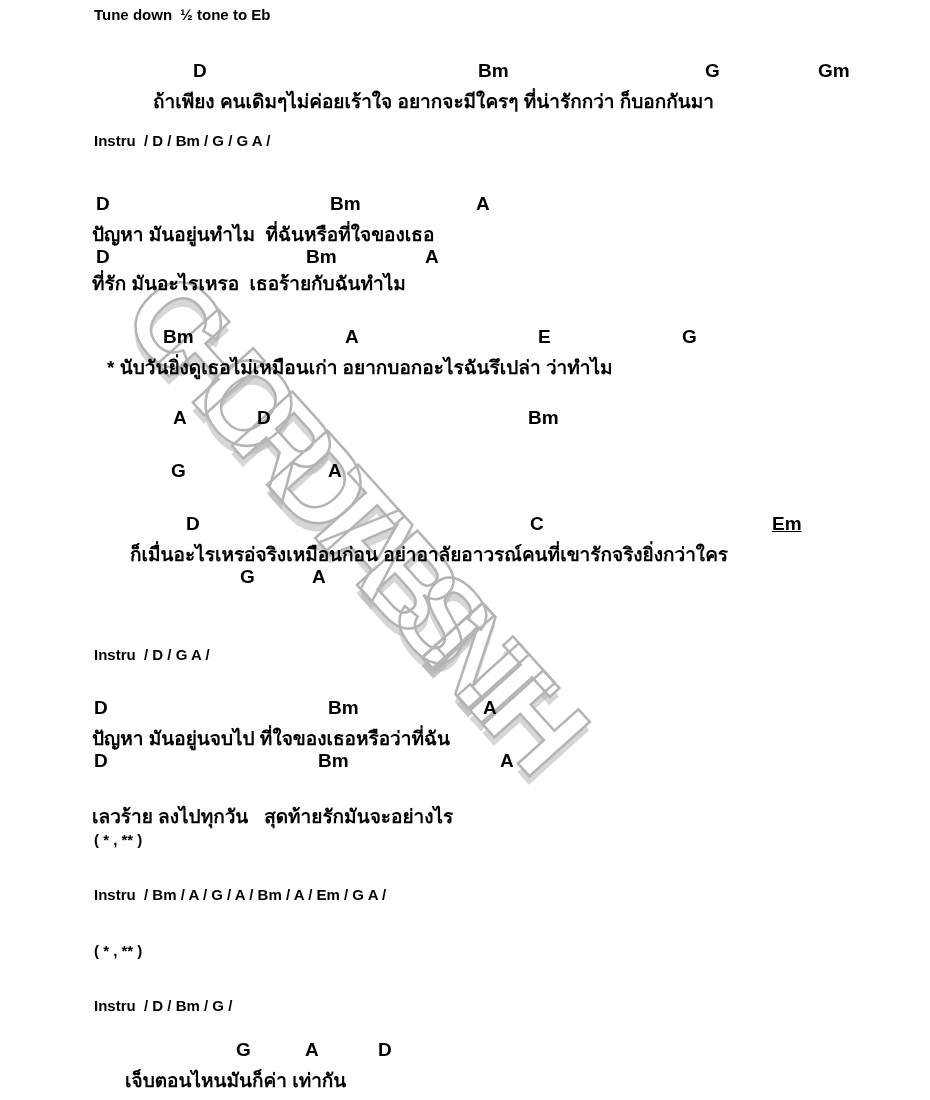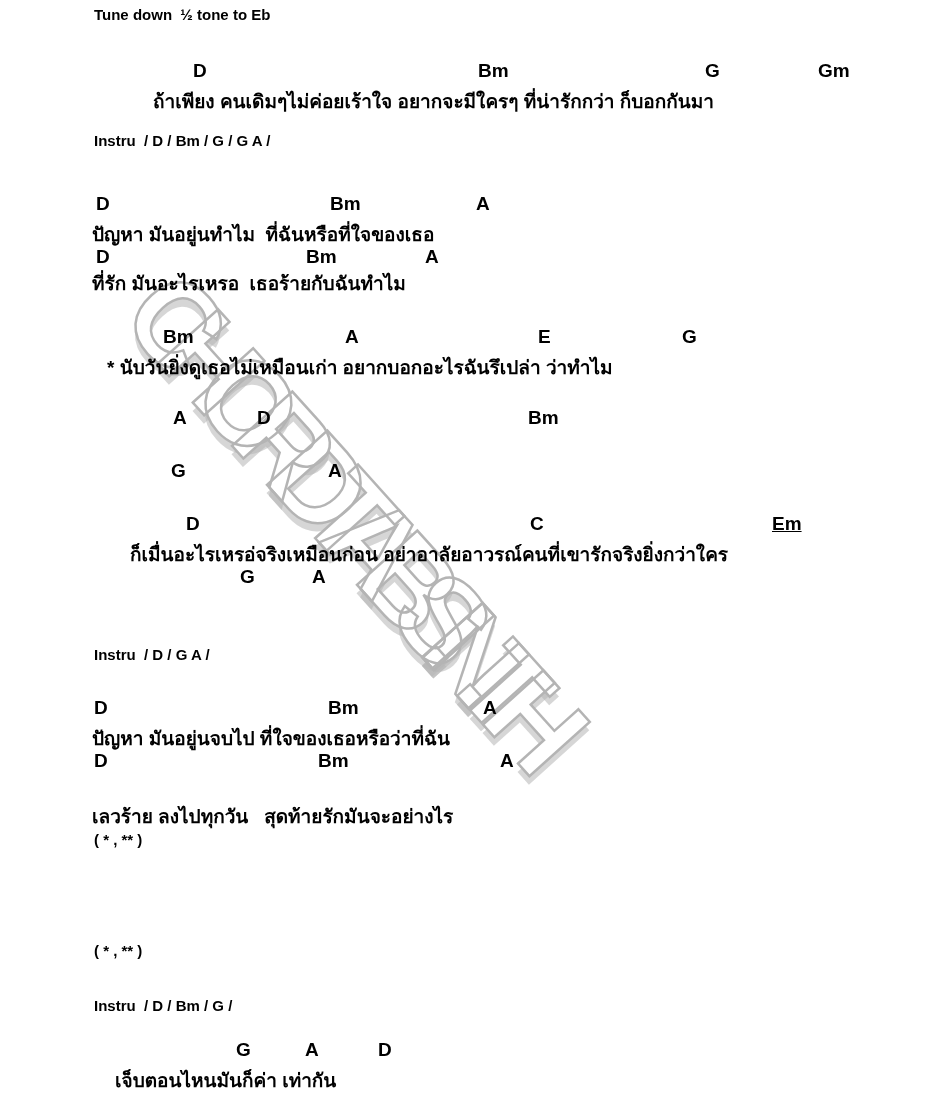--- a/index.html
+++ b/index.html
@@ -109,28 +109,31 @@
         <span style="left: 94px;">D</span>
         <span style="left: 318px;">Bm</span>
         <span style="left: 500px;">A</span>
       </div>
       <div class="line lyric" style="top: 776px; margin-top: 25px;">
         <span style="left: 92px;">เลวร้าย ลงไปทุกวัน   สุดท้ายรักมันจะอย่างไร</span>
       </div>
       <div class="line heading" style="top: 831px;">
         <span style="left: 94px;">( * , ** )</span>
       </div>
+      <div class="line heading" style="top: 886px;">
+        <span style="left: 94px;">Instru  / Bm / A / G / A / Bm / A / Em / G A /</span>
+      </div>
       <div class="line heading" style="top: 942px;">
         <span style="left: 94px;">( * , ** )</span>
       </div>
       <div class="line heading" style="top: 997px; text-decoration: underline;">
         <span style="left: 94px;">Instru  / D / Bm / G /</span>
       </div>
       <div class="line chords" style="top: 1039px;">
         <span style="left: 236px;">G</span>
         <span style="left: 305px;">A</span>
         <span style="left: 378px;">D</span>
       </div>
       <div class="line lyric" style="top: 1065px;">
-        <span style="left: 115px;">เจ็บตอนไหนมันก็ค่า เท่ากัน</span>
+        <span style="left: 125px;">เจ็บตอนไหนมันก็ค่า เท่ากัน</span>
       </div>
     </main>
 </div>
 
 </body></html>

